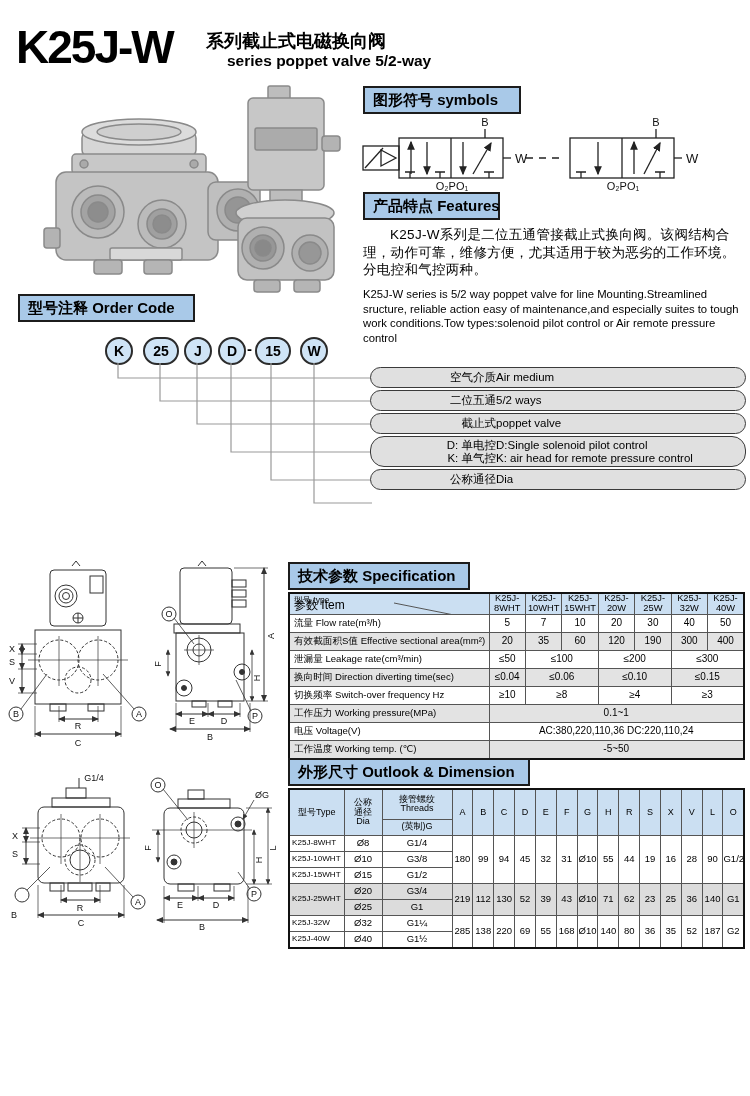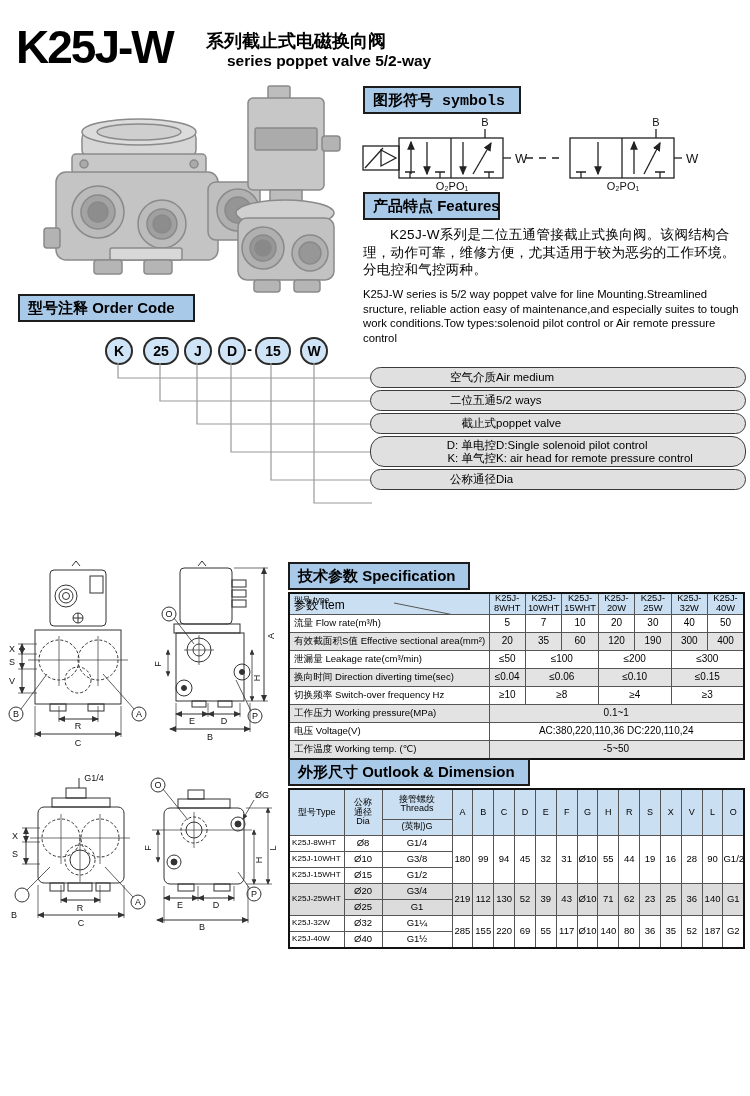--- a/index.html
+++ b/index.html
@@ -102,21 +102,21 @@
     <circle cx="241" cy="168" r="21" fill="#b0b0b0"></circle>
       <circle cx="241" cy="168" r="13" fill="#979797"></circle>
       <circle cx="241" cy="168" r="8" fill="#898989"></circle>
     <circle cx="288" cy="173" r="18" fill="#b0b0b0"></circle>
       <circle cx="288" cy="173" r="11" fill="#979797"></circle>
     <rect x="232" y="200" width="26" height="12" rx="3" fill="#b5b5b5"></rect>
     <rect x="272" y="200" width="26" height="12" rx="3" fill="#b5b5b5"></rect>
   </g>
 </svg>
 
-<div class="abs sec-hd" style="left:363px;top:86px;width:158px;font-family:Liberation Mono, monospace;">图形符号 symbols</div>
+<div class="abs sec-hd" style="left:363px;top:86px;width:158px;">图形符号 symbols</div>
 
 <svg class="abs" style="left:360px;top:116px;" width="388" height="76" viewBox="0 0 388 76">
   <defs>
     <marker id="arS" markerWidth="8" markerHeight="8" refX="6" refY="3" orient="auto-start-reverse">
       <path d="M0,0L7,3L0,6z" fill="#222"></path>
     </marker>
   </defs>
   <g fill="none" stroke="#222" stroke-width="1.3">
 
     <rect x="3" y="30" width="36" height="24"></rect>
@@ -608,25 +608,25 @@
     </tr>
     <tr>
       <td class="gray">Ø25</td>
       <td class="gray">G1</td>
     </tr>
     <tr>
       <td class="mod">K25J-32W</td>
       <td>Ø32</td>
       <td>G1¼</td>
       <td rowspan="2">285</td>
-      <td rowspan="2">155</td>
+      <td rowspan="2">138</td>
       <td rowspan="2">220</td>
       <td rowspan="2">69</td>
       <td rowspan="2">55</td>
-      <td rowspan="2">117</td>
+      <td rowspan="2">168</td>
       <td rowspan="2">Ø10</td>
       <td rowspan="2">140</td>
       <td rowspan="2">80</td>
       <td rowspan="2">36</td>
       <td rowspan="2">35</td>
       <td rowspan="2">52</td>
       <td rowspan="2">187</td>
       <td rowspan="2">G2</td>
     </tr>
     <tr>

